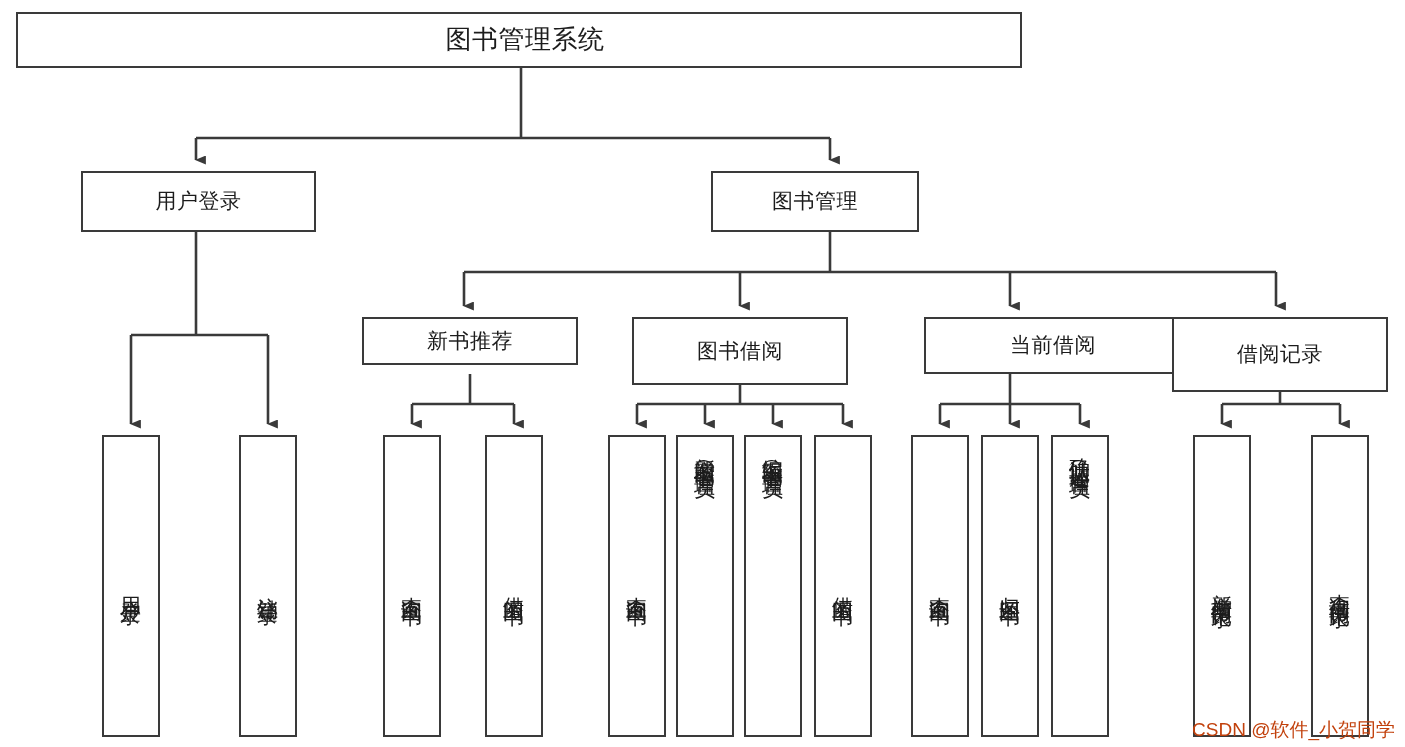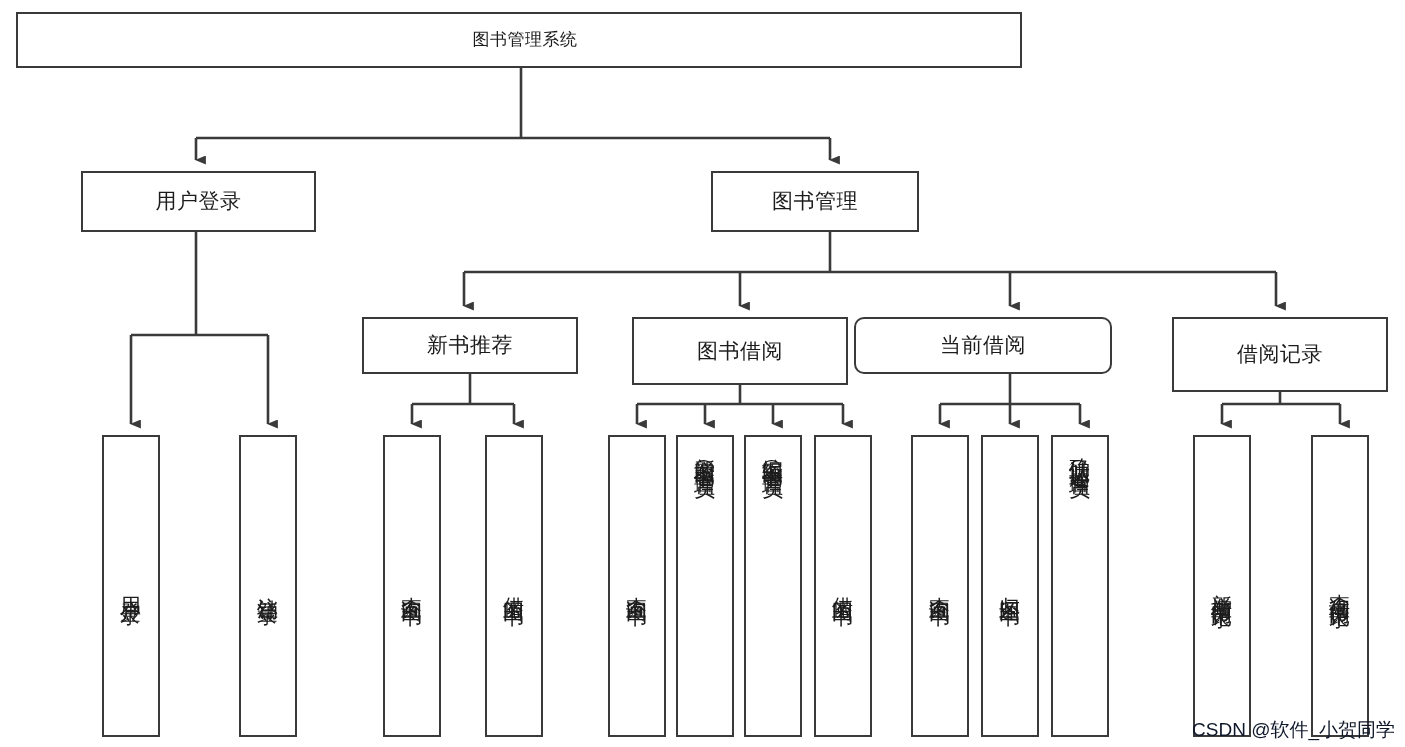--- a/index.html
+++ b/index.html
@@ -33,21 +33,21 @@
     z-index:2;
   }
   .node .lbl{
     font-size:21px;
     line-height:1.15;
     color:#1c1c1c;
     letter-spacing:0.5px;
     white-space:nowrap;
     user-select:none;
   }
-  .node.root .lbl{font-size:17px;margin-left:12px;}
+  .node.root .lbl{font-size:26px;margin-left:12px;}
   
   .node.leaf{
     align-items:flex-start;
     justify-content:center;
     padding-top:0;
   }
   .node.leaf .lbl{
     writing-mode:vertical-rl;
     text-orientation:upright;
     font-size:21px;
@@ -55,21 +55,21 @@
     line-height:1;
     white-space:nowrap;
   }
   .node.leaf.align-top .lbl{margin-top:4px;}
   .node.leaf.align-mid{align-items:center;}
   .watermark{
     position:absolute;
     right:10px;
     bottom:4px;
     font-size:19px;
-    color:#0f172a;
+    color:#c2410c;
     z-index:5;
     user-select:none;
     white-space:nowrap;
   }
 </style>
 </head>
 <body>
 
 <div id="canvas">
 
@@ -127,27 +127,27 @@
     <span class="lbl">图书管理系统</span>
   </div>
 
   <div class="node" style="left:81px; top:171px; width:235px; height:61px;">
     <span class="lbl">用户登录</span>
   </div>
   <div class="node" style="left:711px; top:171px; width:208px; height:61px;">
     <span class="lbl">图书管理</span>
   </div>
 
-  <div class="node" style="left:362px; top:317px; width:216px; height:57px;">
+  <div class="node" style="left:362px; top:317px; width:216px; height:48px;">
     <span class="lbl">新书推荐</span>
   </div>
   <div class="node" style="left:632px; top:317px; width:216px; height:68px;">
     <span class="lbl">图书借阅</span>
   </div>
-  <div class="node" style="left:854px; top:317px; width:258px; height:57px;border-radius:10px;">
+  <div class="node" style="left:924px; top:317px; width:258px; height:57px;">
     <span class="lbl">当前借阅</span>
   </div>
   <div class="node" style="left:1172px; top:317px; width:216px; height:75px;">
     <span class="lbl">借阅记录</span>
   </div>
 
   <div class="node leaf align-mid" style="left:102px; top:435px; width:58px; height:302px;">
     <span class="lbl">用户登录</span>
   </div>
   <div class="node leaf align-mid" style="left:239px; top:435px; width:58px; height:302px;">

